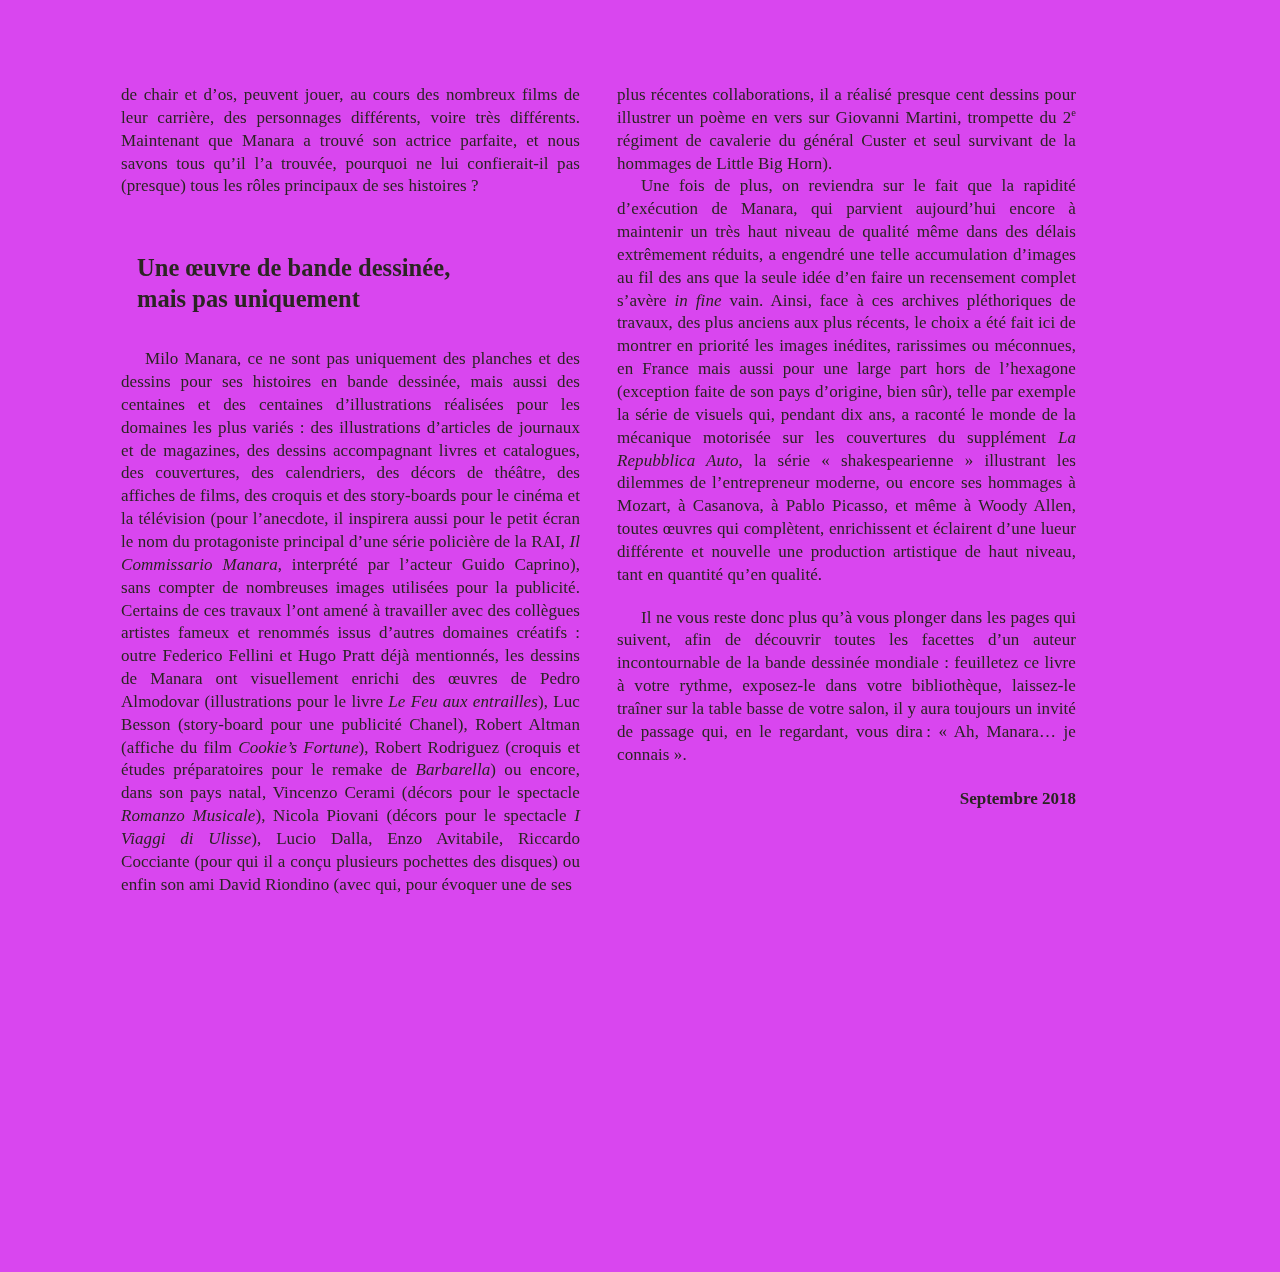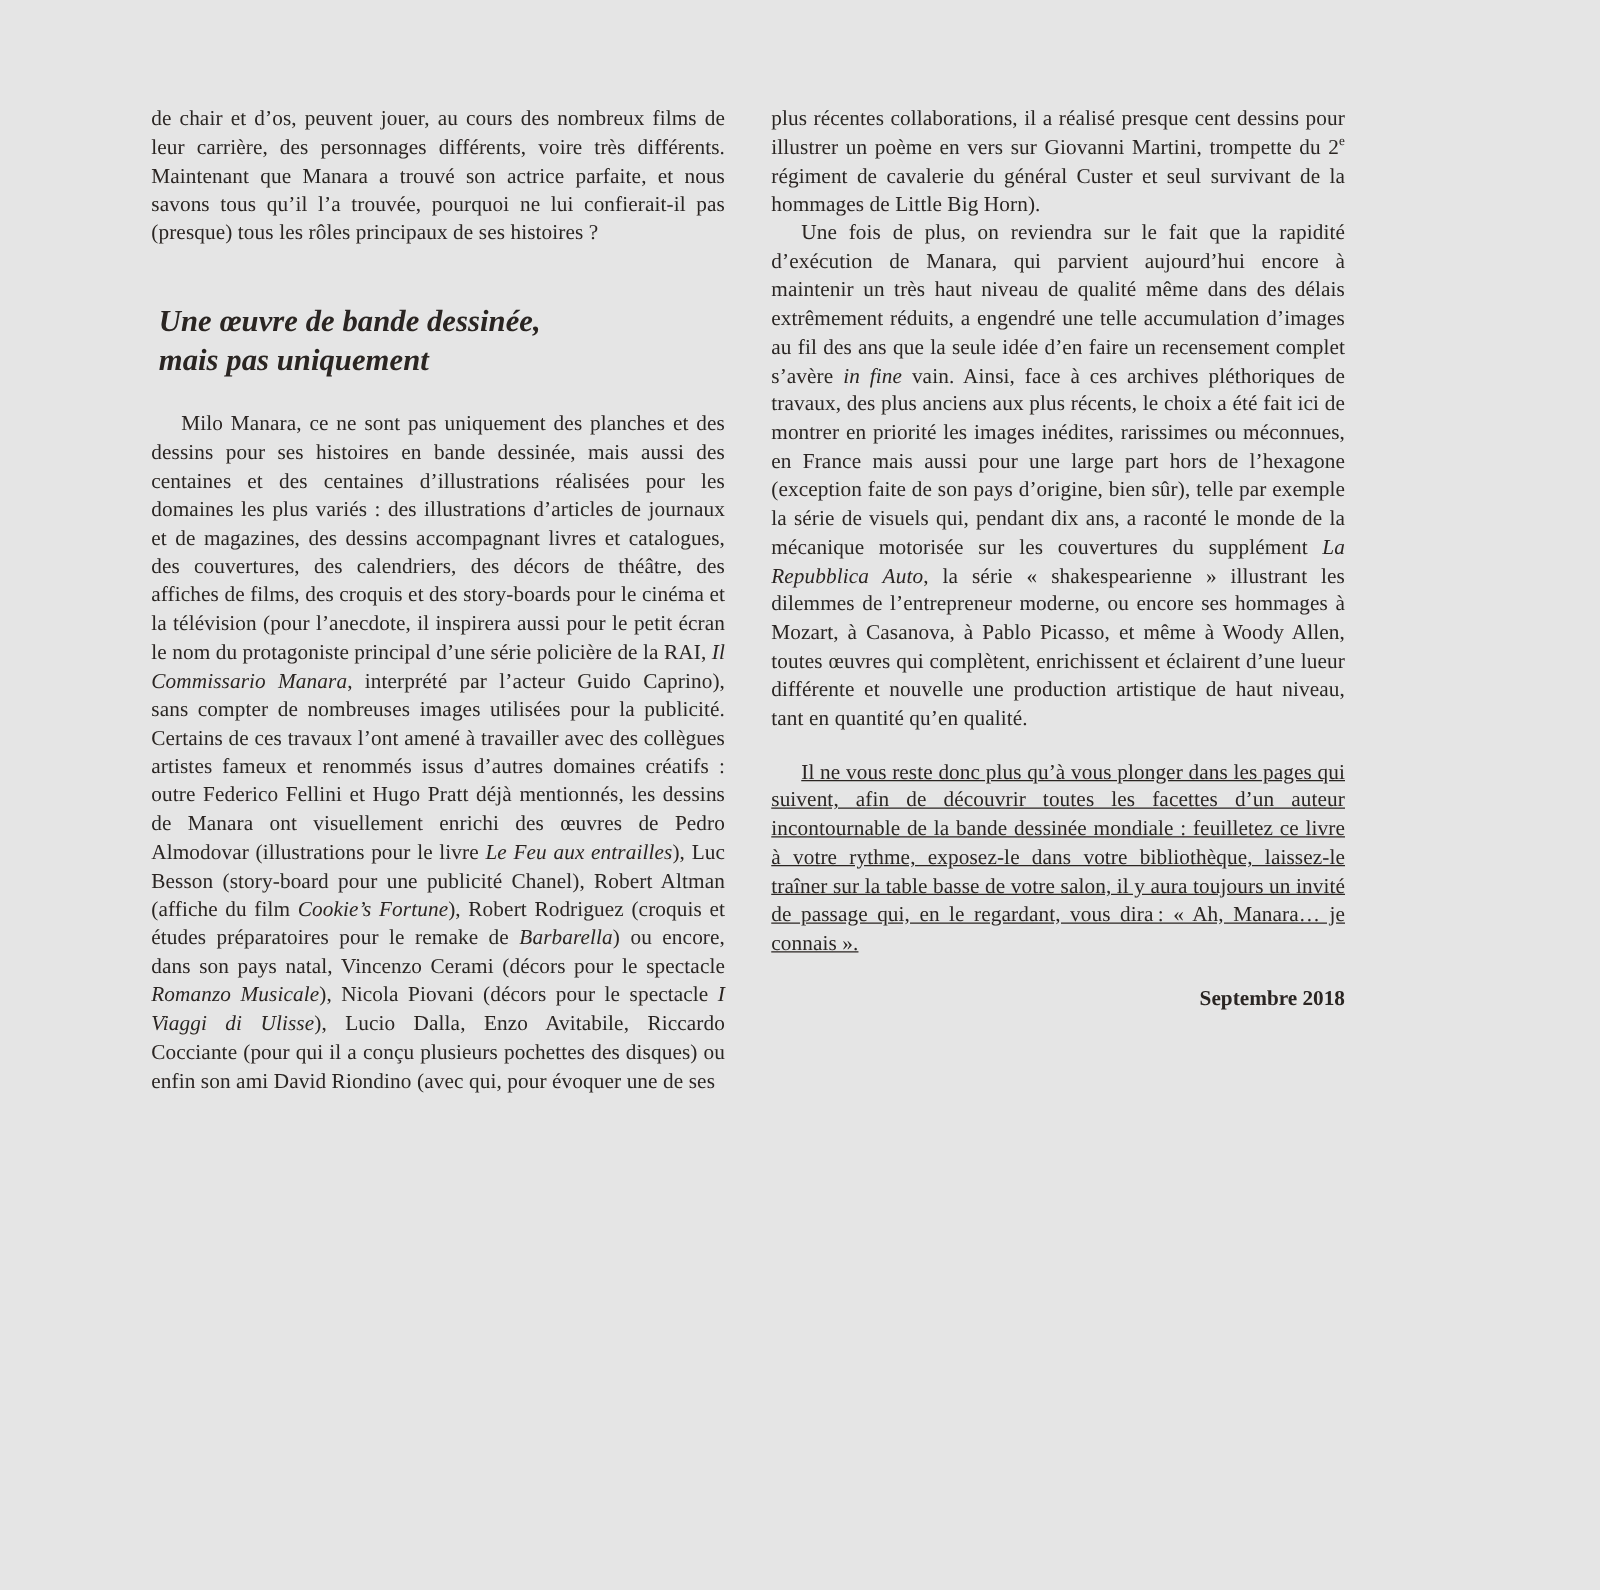--- a/index.html
+++ b/index.html
@@ -12,21 +12,21 @@
     width: 1280px;
     height: 1272px;
     font-family: "Liberation Serif", "DejaVu Serif", serif;
     color: #2a2522;
     -webkit-font-smoothing: antialiased;
   }
   .page {
     position: relative;
     width: 1280px;
     height: 1272px;
-    background: #e5e5e5;
+    background: #d946ef;
     overflow: hidden;
   }
   .columns {
     position: absolute;
     left: 121px;
     top: 84px;
     width: 956px;
     display: flex;
     flex-direction: row;
     gap: 37px;
@@ -42,32 +42,30 @@
     text-align: justify;
     text-justify: inter-word;
     hyphens: none;
     letter-spacing: 0.005em;
   }
   p.indent {
     text-indent: 24px;
   }
   p.gap-before {
     margin-top: 20px;
-    text-decoration: underline;
   }
   .heading {
-    margin: 6px;
+    margin: 16px;
     padding-top: 38px;
     padding-bottom: 18px;
     font-size: 24.5px;
     line-height: 31px;
     font-weight: bold;
     text-align: left;
     letter-spacing: 0.002em;
-    font-style: italic;
   }
   .heading .line {
     display: block;
   }
   i, .it {
     font-style: italic;
   }
   sup {
     font-size: 0.62em;
     vertical-align: super;

